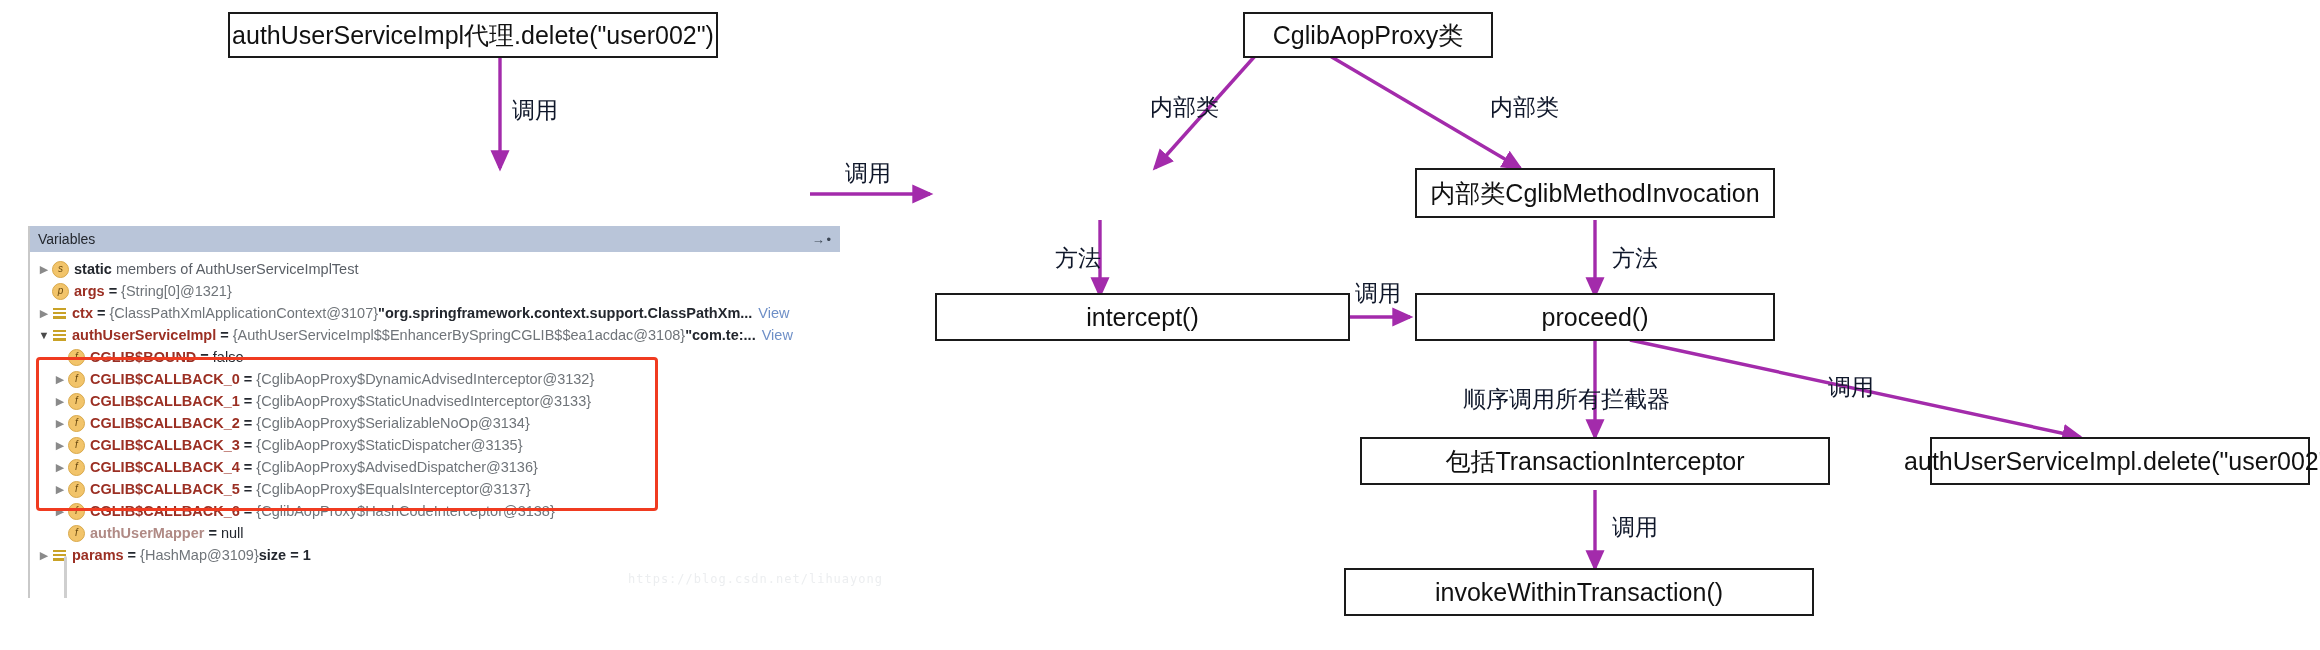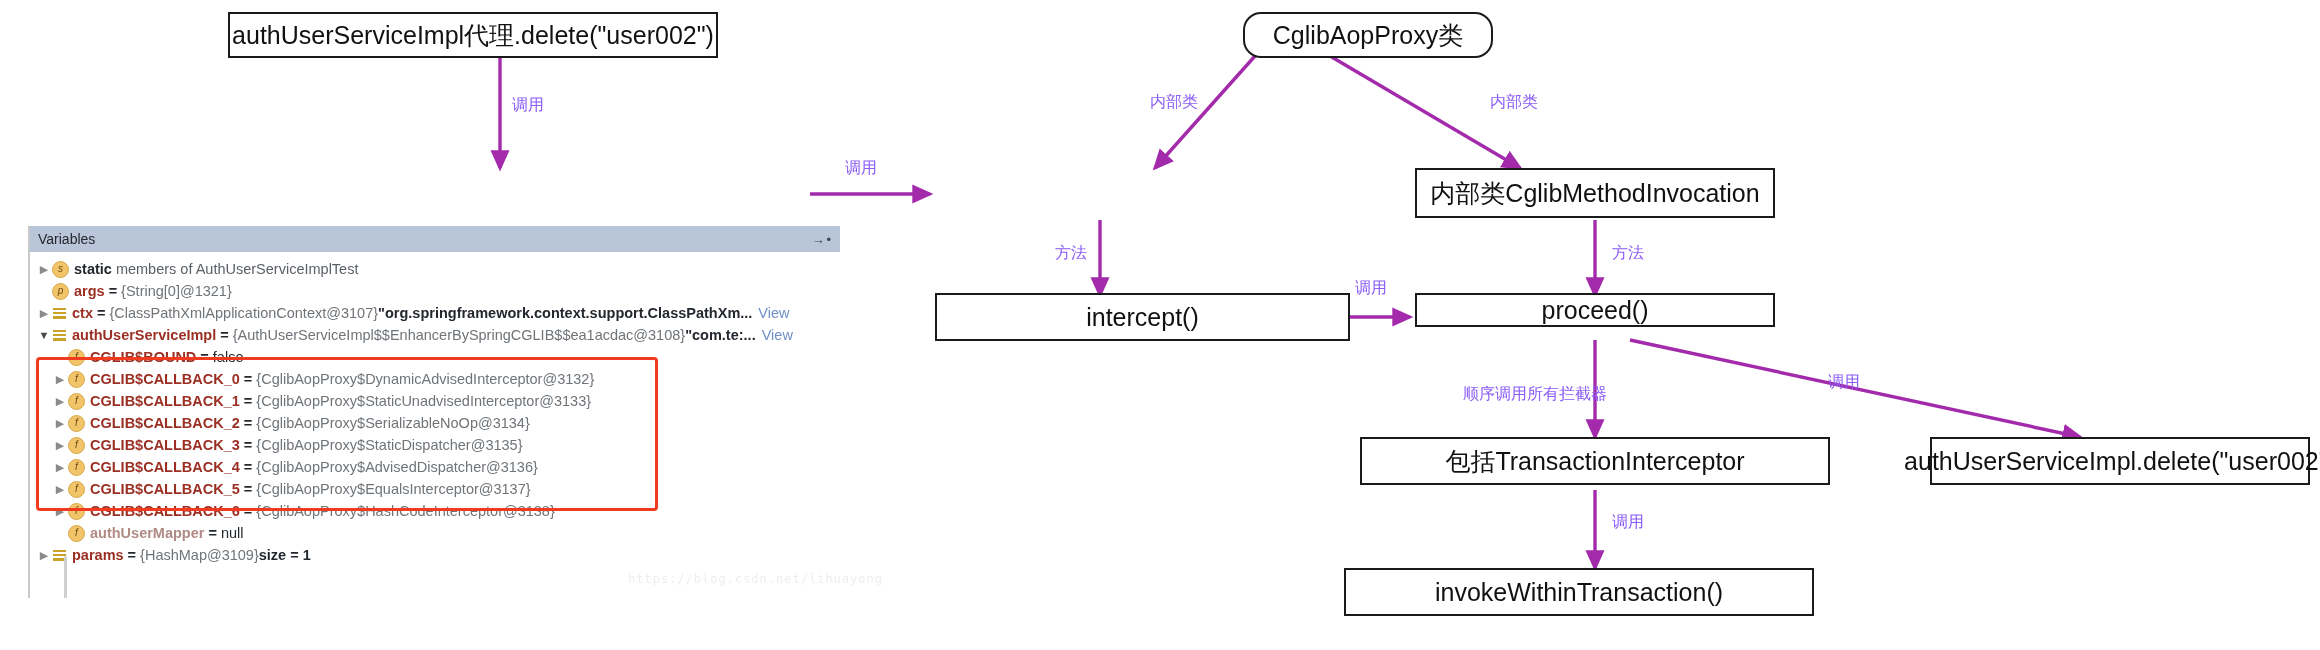--- a/index.html
+++ b/index.html
@@ -29,22 +29,22 @@
     align-items: center;
     justify-content: center;
     color: #111111;
     font-size: 25px;
     white-space: nowrap;
     letter-spacing: 0px;
   }
 
   .edge-label {
     position: absolute;
-    font-size: 16px;
-    color: #8b5cf6;
+    font-size: 23px;
+    color: #0f172a;
     white-space: nowrap;
     background: transparent;
   }
 
   
   #varpanel {
     position: absolute;
     left: 28px; top: 226px;
     width: 812px; height: 372px;
     background: #ffffff;
@@ -191,28 +191,28 @@
 
       <path d="M1630,340 L2080,437"></path>
 
       <path d="M1595,490 L1595,568"></path>
     </g>
   </svg>
 
   <div class="node" style="left:228px; top:12px; width:490px; height:46px;">authUserServiceImpl代理.delete("user002")</div>
 
 
-  <div class="node" style="left:1243px; top:12px; width:250px; height:46px;border-radius:18px;">CglibAopProxy类</div>
+  <div class="node" style="left:1243px; top:12px; width:250px; height:46px;">CglibAopProxy类</div>
 
 
   <div class="node" style="left:1415px; top:168px; width:360px; height:50px;">内部类CglibMethodInvocation</div>
 
   <div class="node" style="left:935px; top:293px; width:415px; height:48px;">intercept()</div>
 
-  <div class="node" style="left:1415px; top:293px; width:360px; height:34px;">proceed()</div>
+  <div class="node" style="left:1415px; top:293px; width:360px; height:48px;">proceed()</div>
 
   <div class="node" style="left:1360px; top:437px; width:470px; height:48px;">包括TransactionInterceptor</div>
 
   <div class="node" style="left:1930px; top:437px; width:380px; height:48px;">authUserServiceImpl.delete("user002")</div>
 
   <div class="node" style="left:1344px; top:568px; width:470px; height:48px;">invokeWithinTransaction()</div>
 
   <div class="edge-label" style="left:512px; top:95px;">调用</div>
 
   <div class="edge-label" style="left:845px; top:158px;">调用</div>

